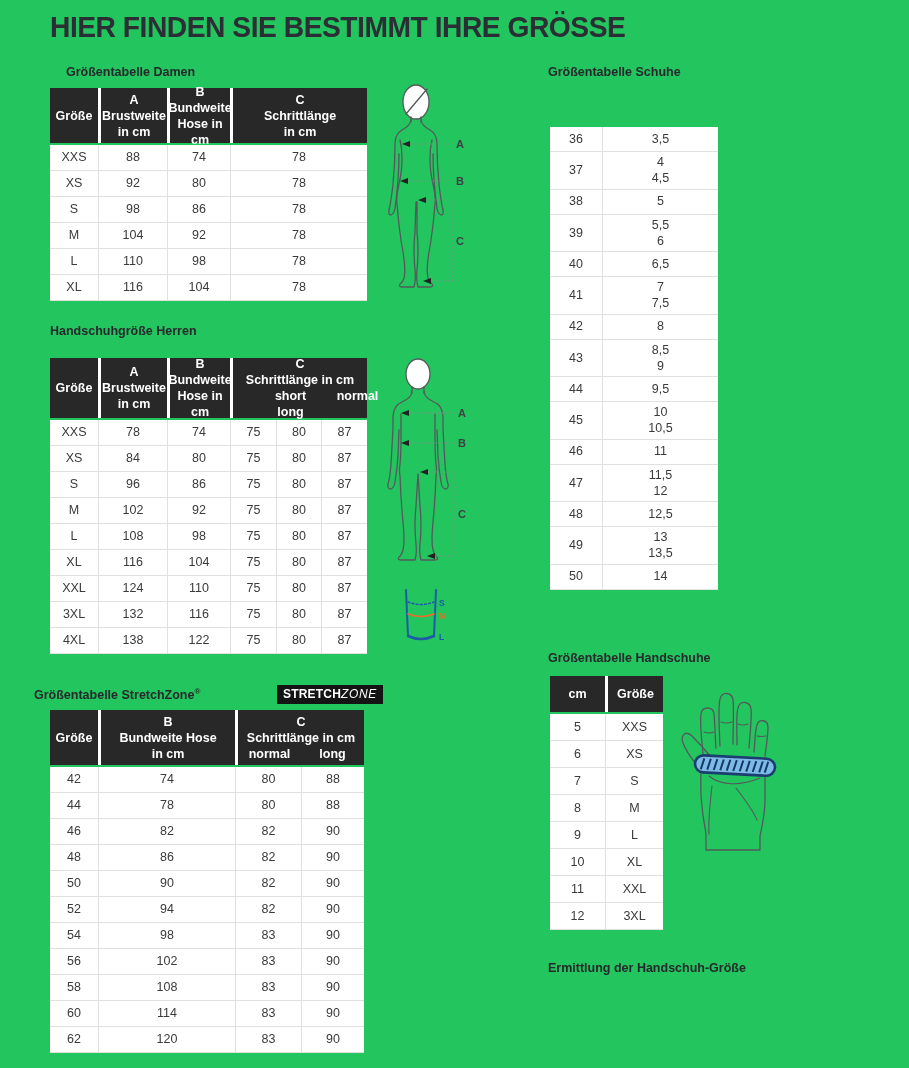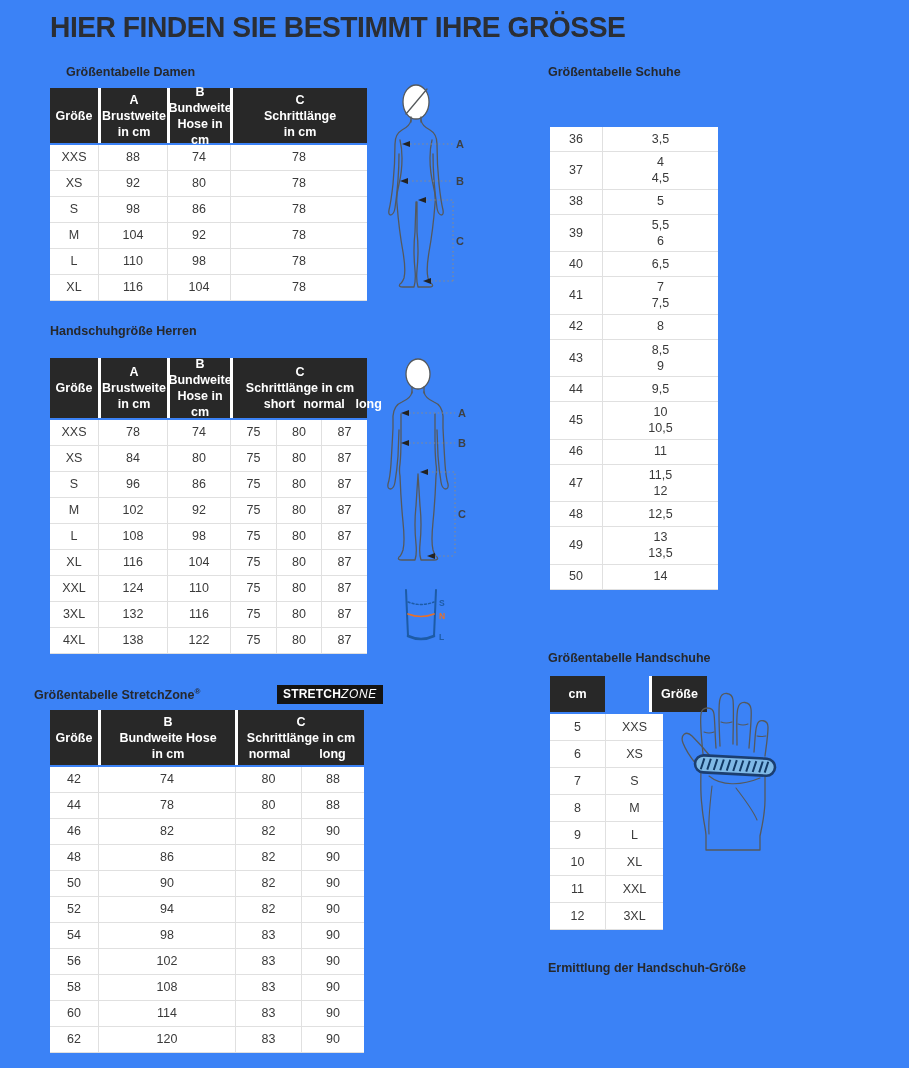--- a/index.html
+++ b/index.html
@@ -1,32 +1,32 @@
 <!DOCTYPE html>
 <html><head>
 <meta charset="utf-8">
 <style>
   html,body { margin:0; padding:0; background:#fff; font-family:"Liberation Sans",sans-serif; }
-  .page { position:relative; width:909px; height:1068px; background:#3b82f6; overflow:hidden; }
+  .page { position:relative; width:909px; height:1068px; background:#22c55e; overflow:hidden; }
 
   .title { position:absolute; left:50px; top:10px; font-size:30px; font-weight:bold;
            color:#2b2e34; letter-spacing:-0.5px; white-space:nowrap;
            transform:scaleX(.94); transform-origin:left center; }
 
   .tbl-label { position:absolute; font-size:12.5px; font-weight:bold; color:#26282c; }
   .tbl-label sup { font-size:8px; }
 
   .grid { position:absolute; display:grid; }
 
   .h-cell { background:#282828; color:#fff; font-weight:bold; font-size:12.5px; line-height:1.28;
             display:flex; flex-direction:column; align-items:center; justify-content:center;
             text-align:center; white-space:pre-line; border-left:3px solid #fff; box-sizing:border-box; }
   .h-cell.c0 { border-left:none; }
   .hc-cols { display:grid; width:100%; }
-  .hc-cols-3 { grid-template-columns:repeat(3,1fr);padding-left:48px; }
+  .hc-cols-3 { grid-template-columns:repeat(2,1fr);padding-left:48px; }
   .hc-cols-2 { grid-template-columns:repeat(2,1fr); }
   .hc-cols span { text-align:center; }
 
   .t-cell { font-size:12.5px; color:#3a3a3a; background:#fff; line-height:1.3;
             display:flex; align-items:center; justify-content:center; text-align:center;
             white-space:pre-line; border-left:1px solid #e0e0e0; border-bottom:1px solid #e0e0e0;
             box-sizing:border-box; padding:2px 0; }
   .t-cell.c0 { border-left:none; }
 
   .cols-damen   { grid-template-columns:48px 69px 63px 137px; }
@@ -282,21 +282,21 @@
       <div class="t-cell c0">48</div>
       <div class="t-cell">12,5</div>
       <div class="t-cell c0">49</div>
       <div class="t-cell">13
 13,5</div>
       <div class="t-cell c0">50</div>
       <div class="t-cell">14</div>
     </div>
 
   <div class="tbl-label" style="left:548px; top:651px;">Größentabelle Handschuhe</div>
-  <div class="grid cols-hand" style="left:550px; top:676px; height:36px; grid-auto-rows:36px;gap:44px;">
+  <div class="grid cols-hand" style="left:550px; top:676px; height:36px; grid-auto-rows:36px;">
     <div class="h-cell c0">cm</div>
     <div class="h-cell">Größe</div>
   </div>
   <div class="grid cols-hand rows-27" style="left:550px; top:714px;">
       <div class="t-cell c0">5</div>
       <div class="t-cell">XXS</div>
       <div class="t-cell c0">6</div>
       <div class="t-cell">XS</div>
       <div class="t-cell c0">7</div>
       <div class="t-cell">S</div>

